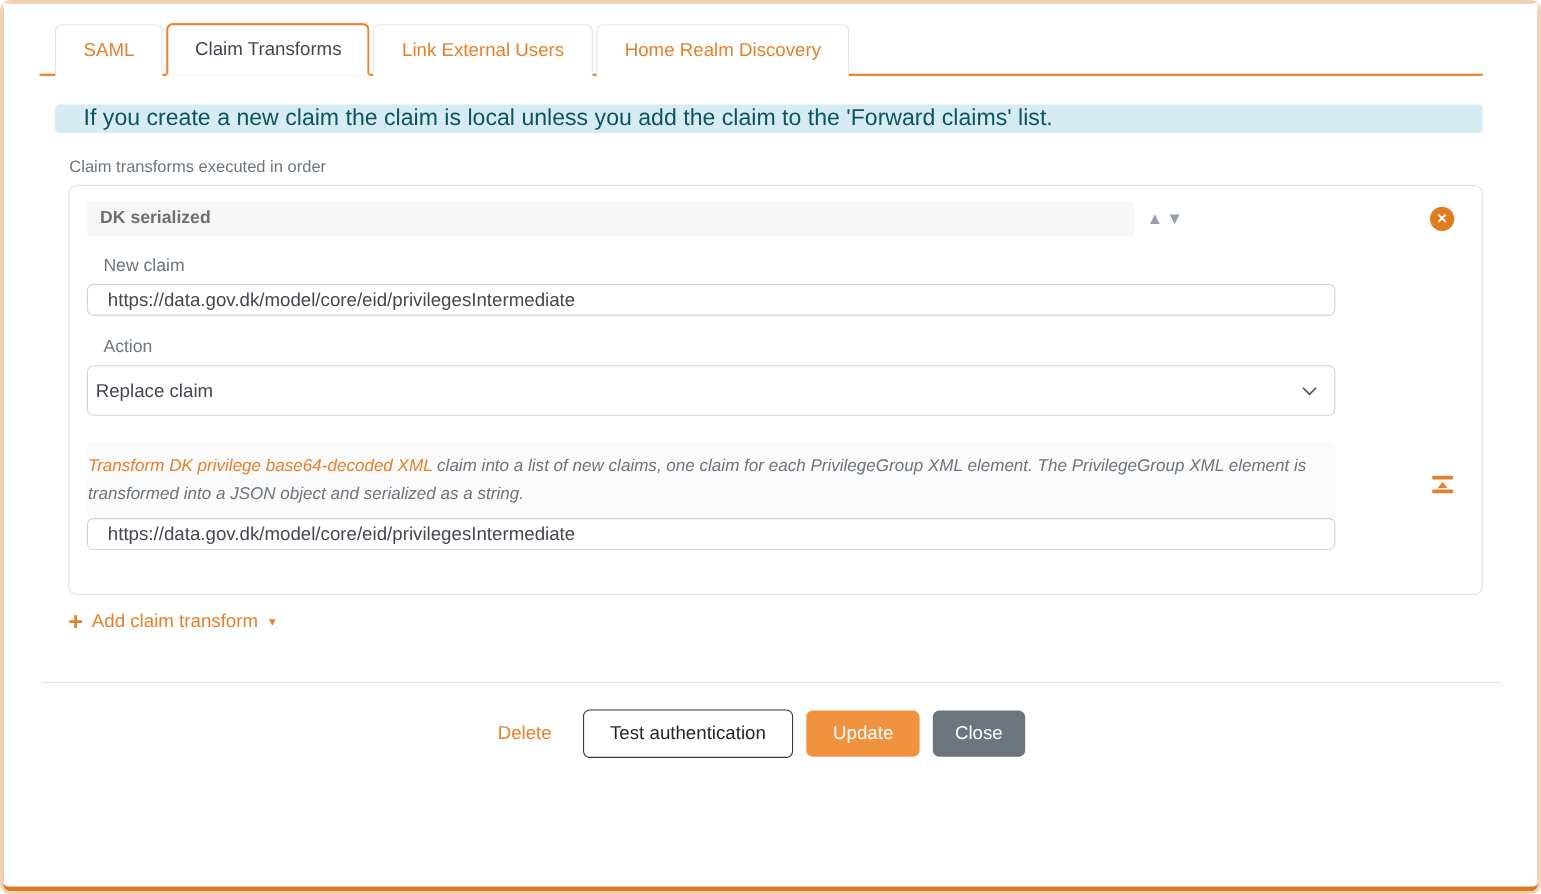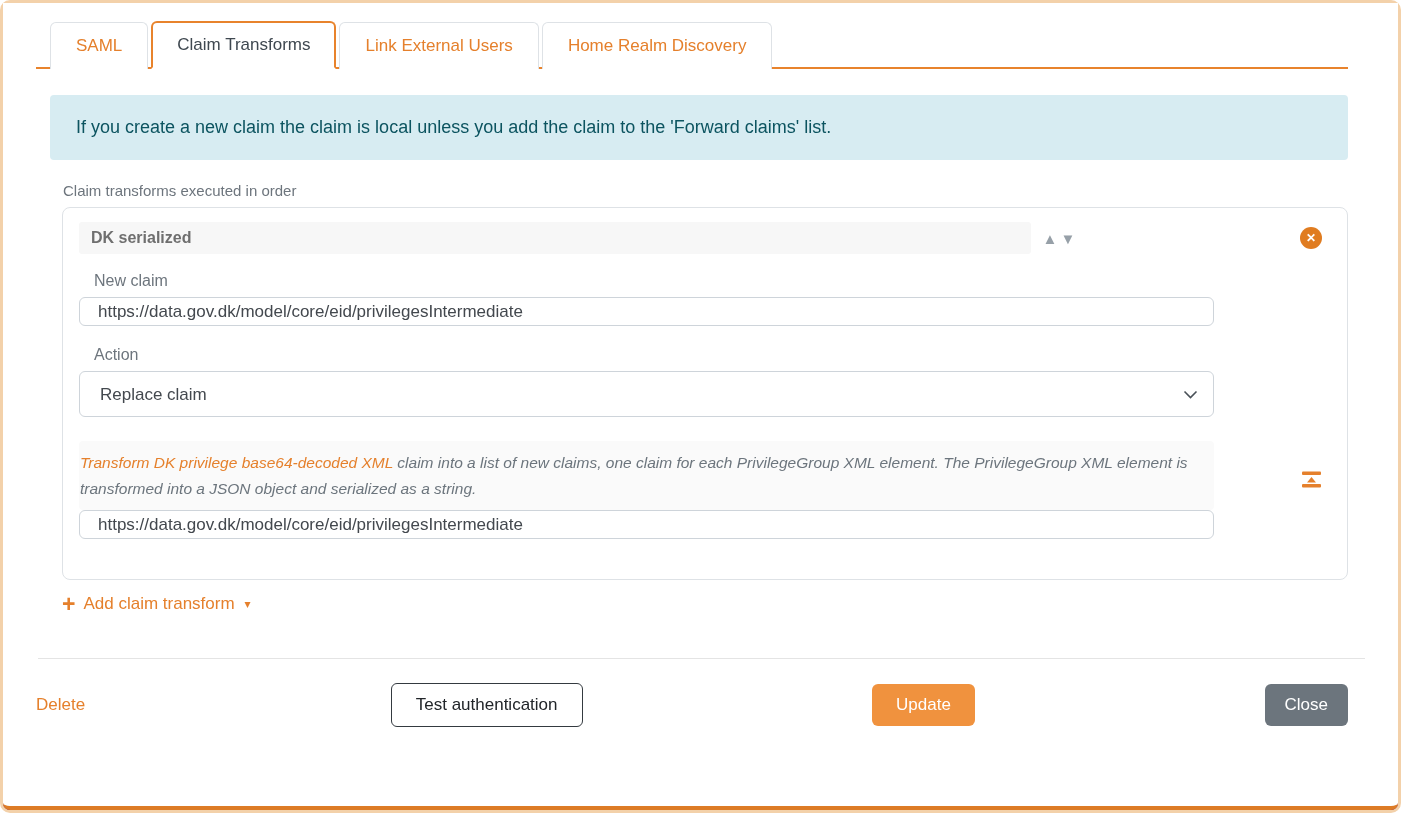--- a/index.html
+++ b/index.html
@@ -47,22 +47,22 @@
     border-bottom: 2px solid #ffffff;
     color: #3f4850;
     padding: 12px 24px;
   }
 
   
   .info-banner {
     margin: 26px 0 0 14px;
     background: #d7ecf2;
     border-radius: 4px;
-    padding: 22px 26px;
-    font-size: 18px;
+    padding: 1px 26px;
+    font-size: 21px;
     color: #0c5460;
   }
 
   .section-label {
     margin: 22px 0 8px 27px;
     font-size: 15px;
     color: #6d757d;
   }
 
   
@@ -115,21 +115,21 @@
     background: #fff;
   }
   .select-wrap { position: relative; }
   .action-select {
     width: 100%; height: 46px;
     border: 1px solid #ced4da;
     border-radius: 6px;
     font-family: "Liberation Sans", sans-serif;
     font-size: 17px;
     color: #43484e;
-    padding: 0 20px;
+    padding: 0 7px;
     background: #fff;
     appearance: none; -webkit-appearance: none; -moz-appearance: none;
     cursor: pointer;
   }
   .select-chevron {
     position: absolute; right: 16px; top: 19px; pointer-events: none;
     line-height: 0;
   }
 
   .desc-row { display: flex; margin-top: 24px; align-items: center; }
@@ -159,21 +159,21 @@
   }
   .plus-glyph { font-size: 23px; font-weight: 700; line-height: 18px; }
   .caret-glyph { font-size: 12px; margin-left: 2px; }
 
   
   .footer-divider {
     border: none; border-top: 1px solid #e4e4e4;
     margin: 42px -17px 0 2px;
   }
   .footer {
-    display: flex; align-items: center; justify-content: space-between;
+    display: flex; align-items: center; justify-content: center;
     gap: 12px;
     padding: 24px 0 0 0;
   }
   .delete-link {
     background: none; border: none; cursor: pointer;
     color: #e5802c; font-size: 17px;
     font-family: "Liberation Sans", sans-serif;
     margin-right: 16px;
   }
   .btn {

